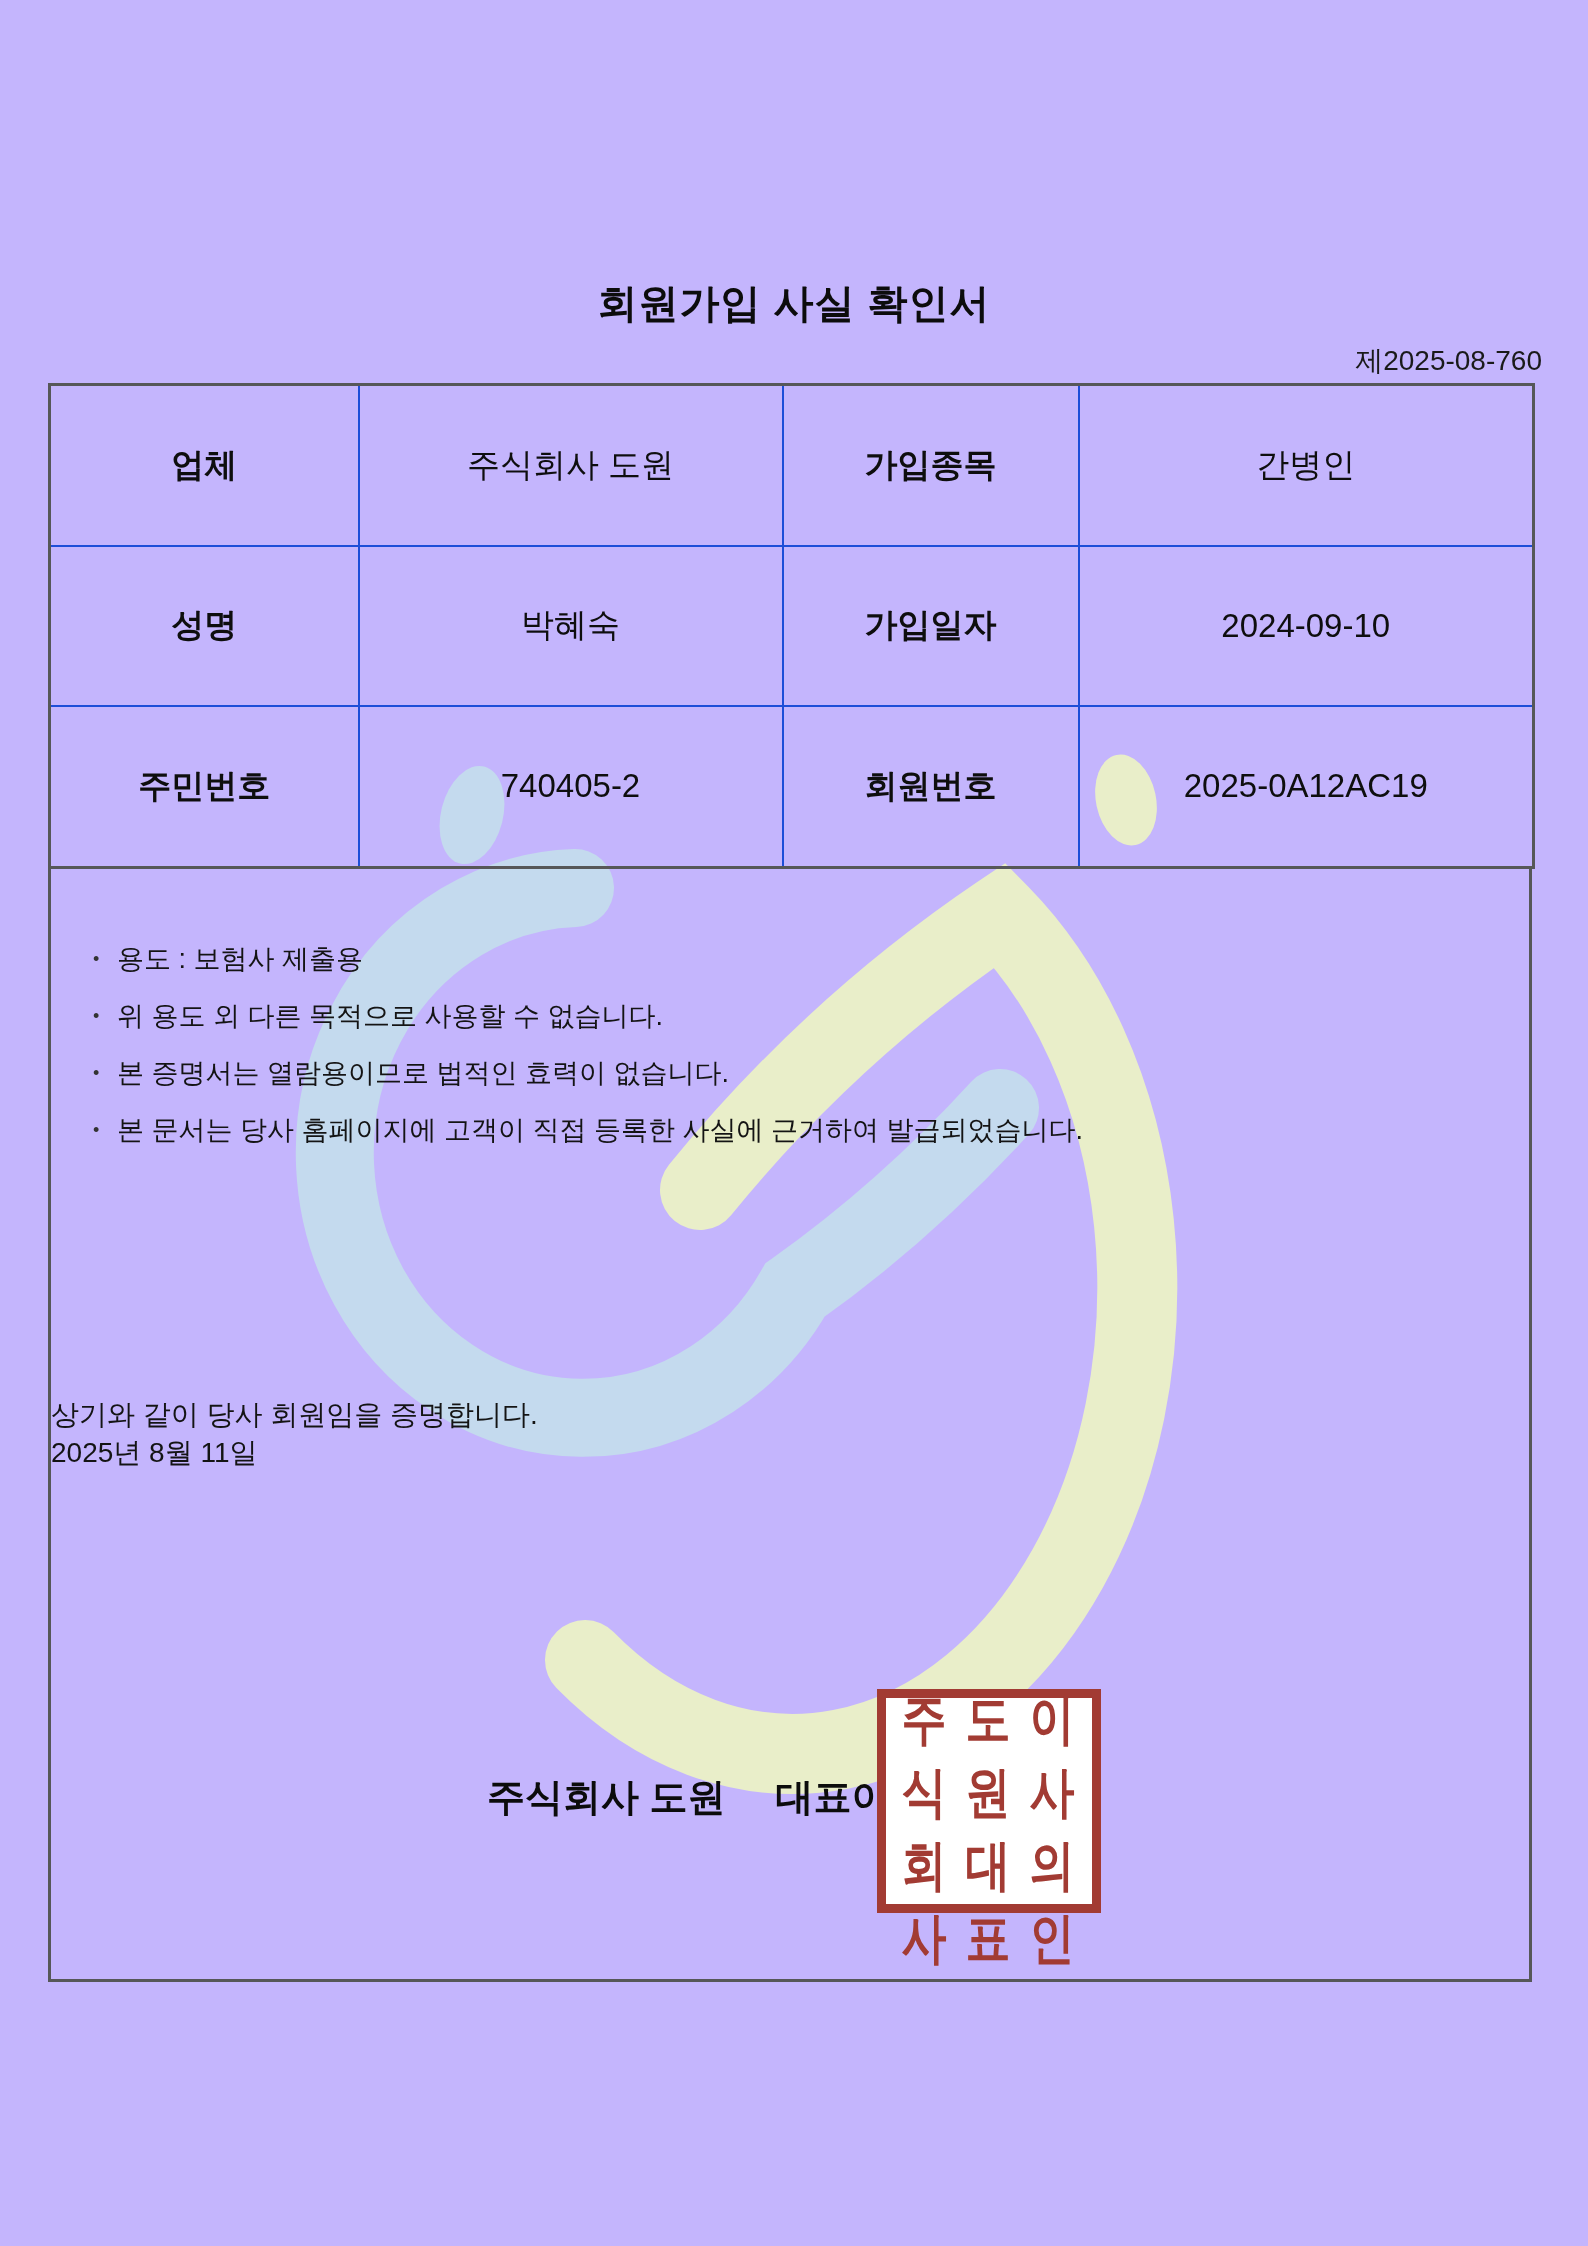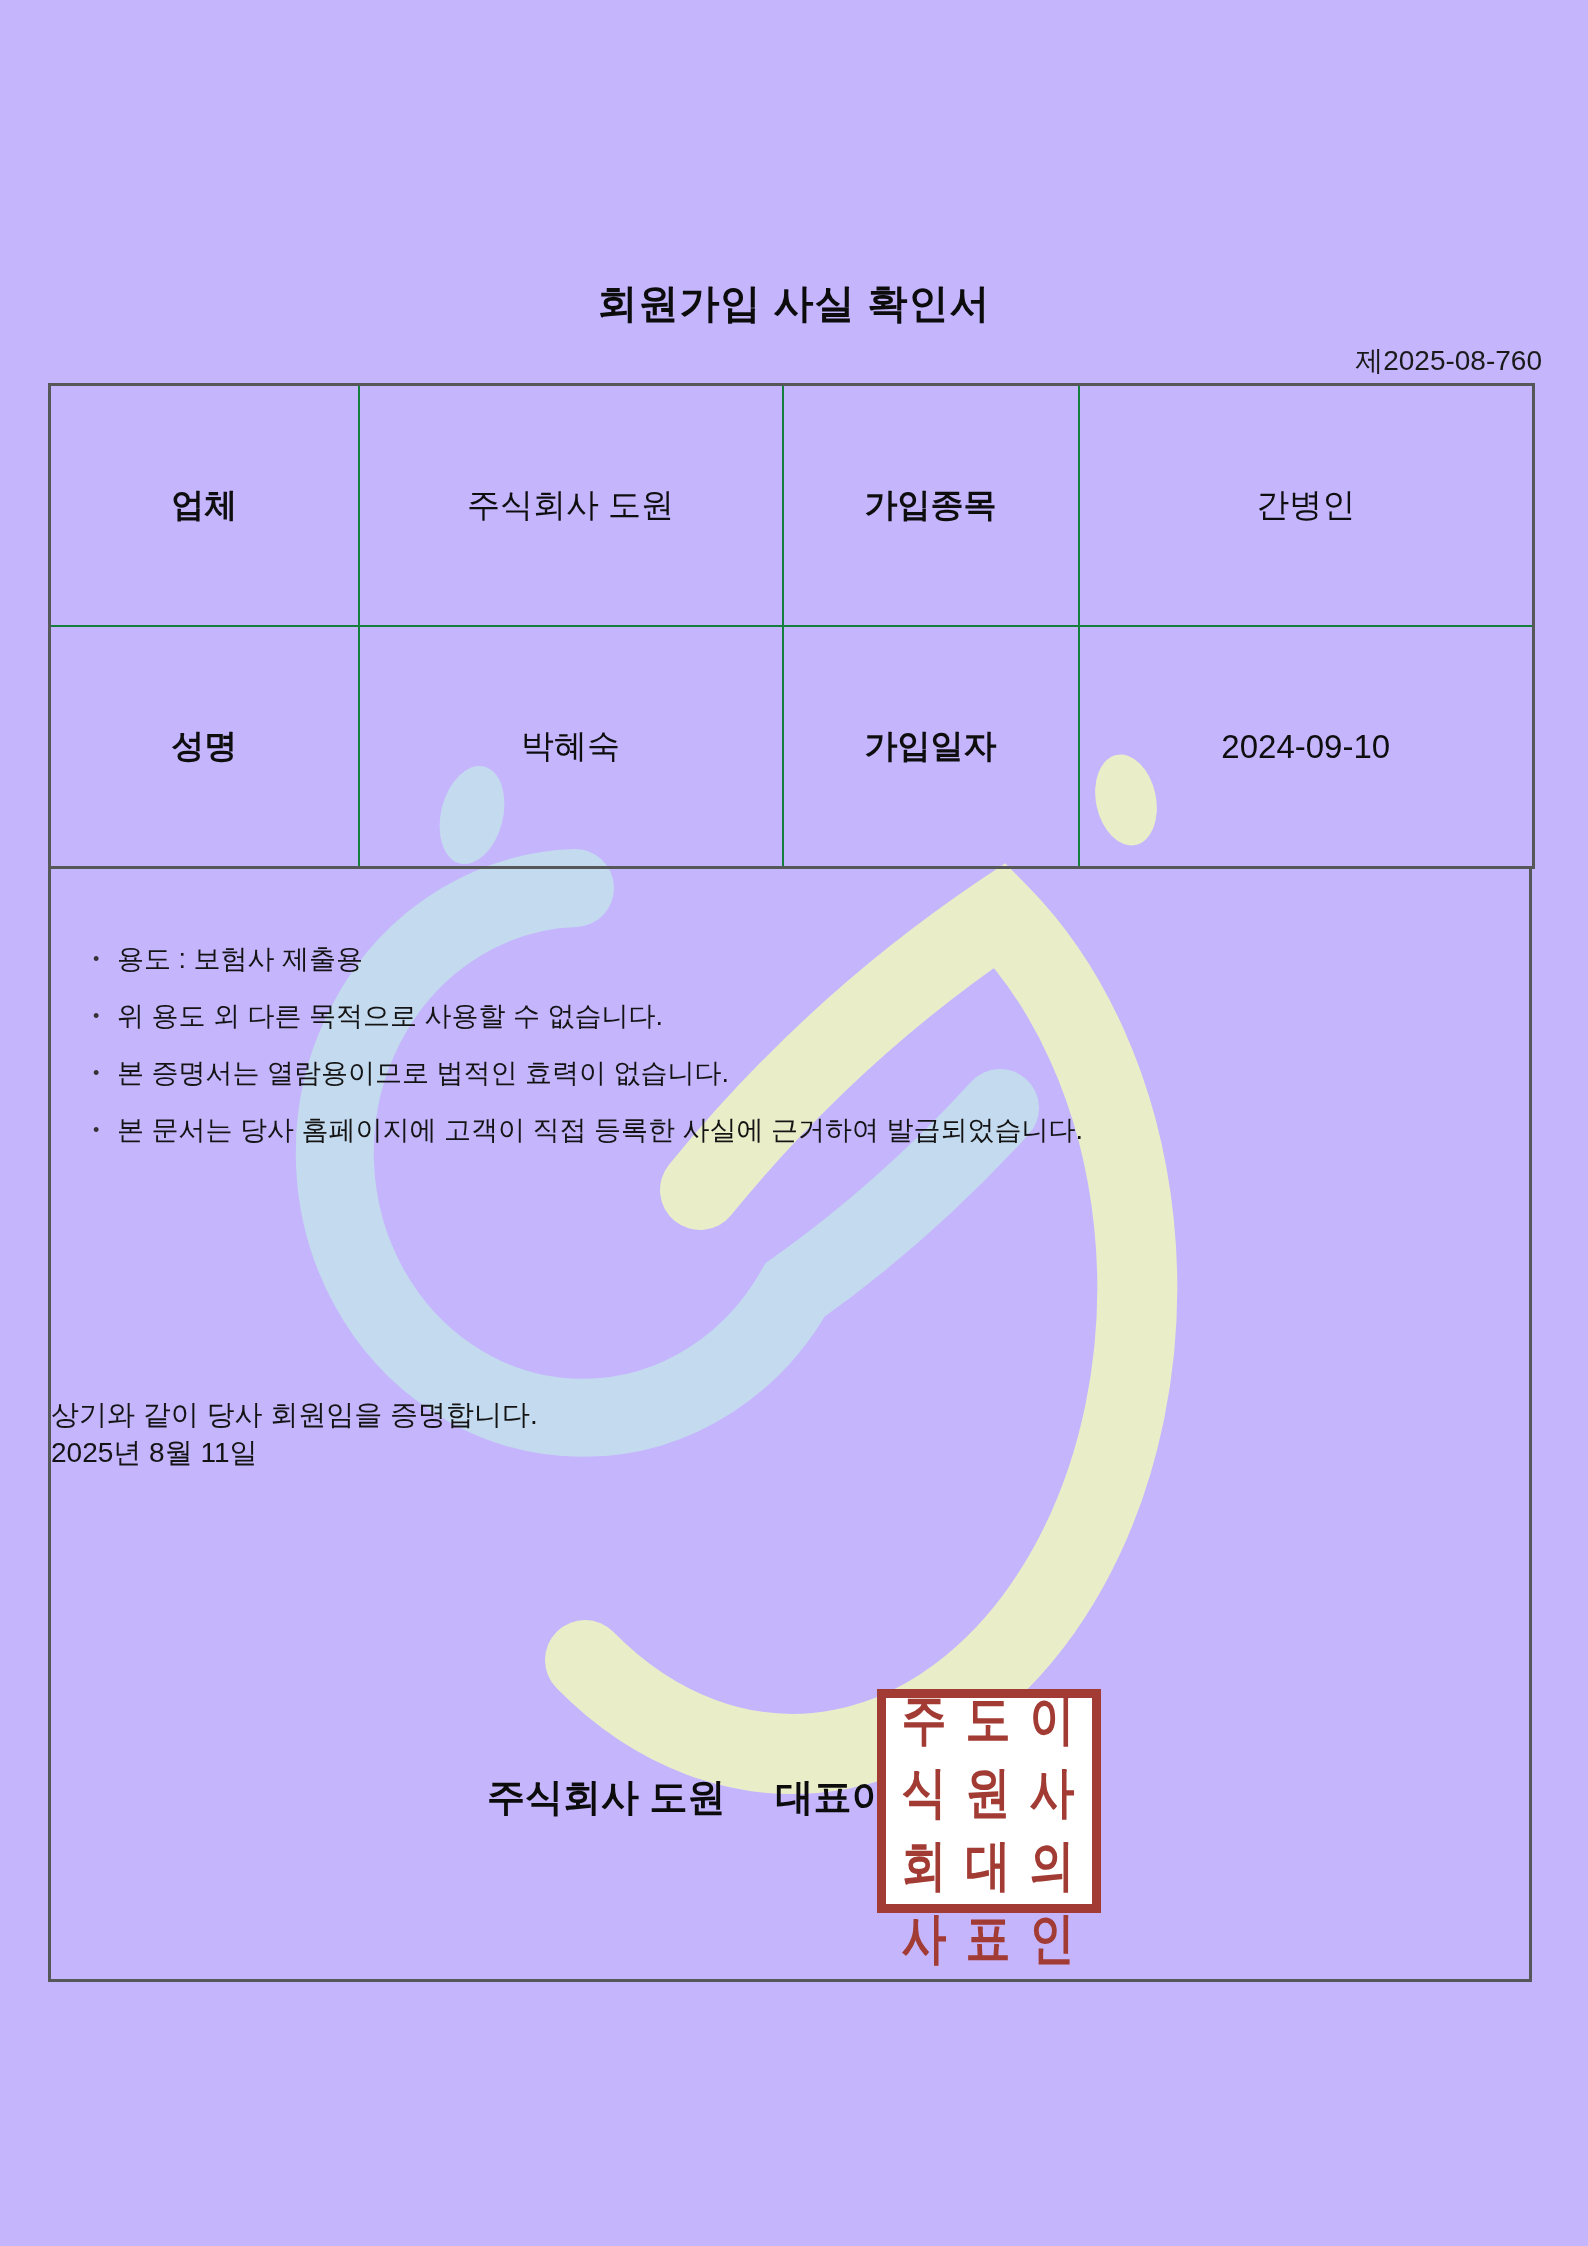--- a/index.html
+++ b/index.html
@@ -28,21 +28,21 @@
   }
   
   table.info{
     position:absolute;left:48px;top:383px;
     width:1484px;height:486px;
     border-collapse:collapse;table-layout:fixed;
     background:transparent;
   }
   table.info{border:3px solid #565758;}
   table.info td{
-    border:2px solid #15803d;
+    border:2px solid #1d4ed8;
     text-align:center;vertical-align:middle;
     font-size:33px;color:#0e0e0e;
     padding:0;
   }
   td.hd{font-weight:700;}
   col.c1{width:309px;} col.c2{width:424px;} col.c3{width:296px;} col.c4{width:455px;}
   
   .bigbox{
     position:absolute;left:48px;top:869px;
     width:1478px;height:1110px;
@@ -125,20 +125,26 @@
           <td>주식회사 도원</td>
           <td class="hd">가입종목</td>
           <td>간병인</td>
         </tr>
         <tr>
           <td class="hd">성명</td>
           <td>박혜숙</td>
           <td class="hd">가입일자</td>
           <td>2024-09-10</td>
         </tr>
+        <tr>
+          <td class="hd">주민번호</td>
+          <td>740405-2</td>
+          <td class="hd">회원번호</td>
+          <td>2025-0A12AC19</td>
+        </tr>
       </tbody>
     </table>
 
     <div class="bigbox">
 
       <ul class="notes">
         <li>용도 : 보험사 제출용</li>
         <li>위 용도 외 다른 목적으로 사용할 수 없습니다.</li>
         <li>본 증명서는 열람용이므로 법적인 효력이 없습니다.</li>
         <li>본 문서는 당사 홈페이지에 고객이 직접 등록한 사실에 근거하여 발급되었습니다.</li>

